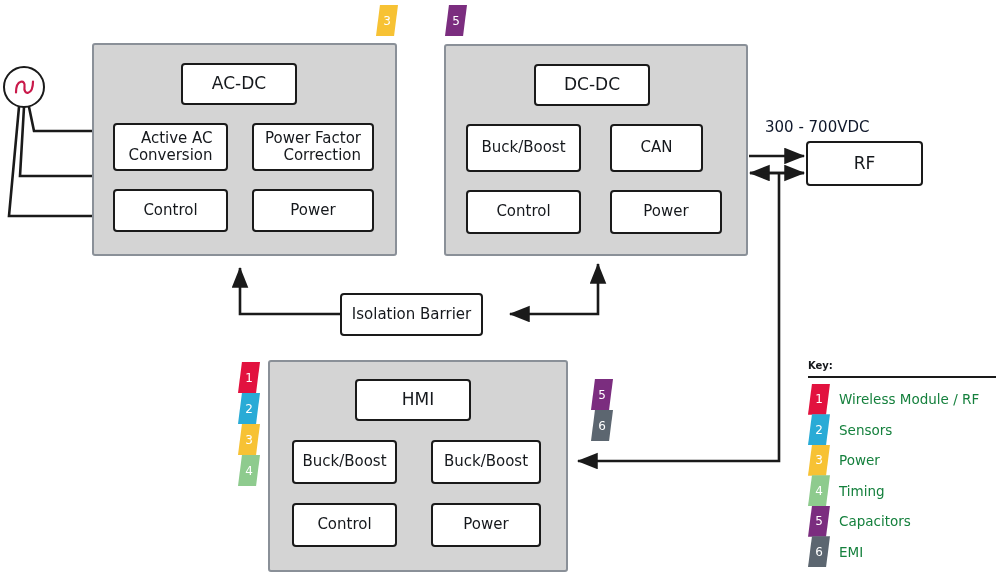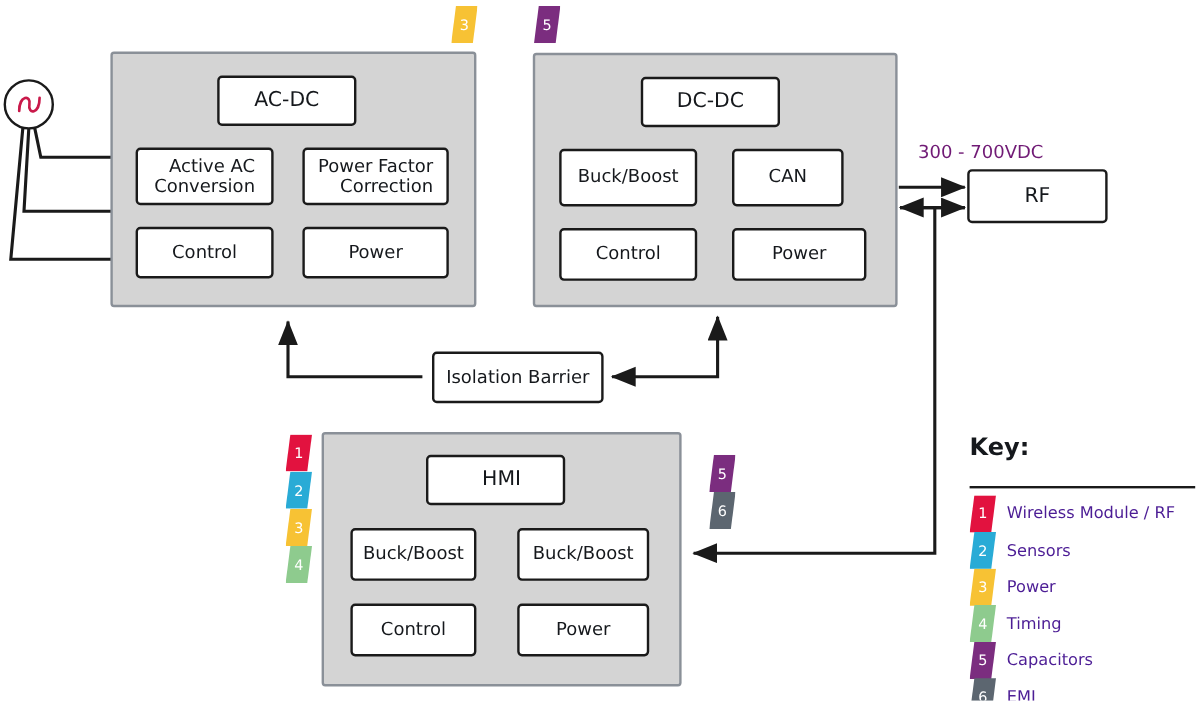--- a/index.html
+++ b/index.html
@@ -41,21 +41,21 @@
     align-items: center;
     justify-content: center;
     text-align: right;
     color: #15181c;
     font-size: 15px;
     line-height: 1.15;
   }
   .blk.big { font-size: 17px; }
   .label-txt {
     position: absolute;
-    color: #701a75;
+    color: #0f172a;
     font-size: 15px;
     white-space: nowrap;
     text-align: right;
   }
   
   .chip {
     position: absolute;
     width: 22px;
     height: 31px;
     -webkit-clip-path: polygon(18% 0%, 100% 0%, 82% 100%, 0% 100%);
@@ -70,44 +70,44 @@
   .chip-stack { position: absolute; }
   .chip-stack .chip { position: relative; display: flex; }
   
   #key {
     position: absolute;
     left: 808px;
     top: 360px;
     width: 188px;
   }
   #key-title {
-    font-size: 20px;
+    font-size: 10px;
     font-weight: bold;
     color: #15181c;
-    padding-bottom: 21px;
+    padding-bottom: 5px;
   }
   #key-rule {
     height: 2px;
     background: #1a1a1a;
     width: 188px;
     margin-bottom: 6px;
   }
   .key-row {
     display: flex;
     align-items: center;
     height: 30.5px;
   }
   .key-row .chip {
     position: relative;
     margin-right: 9px;
     flex: 0 0 auto;
   }
   .key-label {
     font-size: 13.5px;
-    color: #4c1d95;
+    color: #15803d;
     white-space: nowrap;
   }
   #ac-source {
     position: absolute;
     left: 3px;
     top: 66px;
     width: 42px;
     height: 42px;
     border: 2px solid #1a1a1a;
     border-radius: 50%;
@@ -225,21 +225,21 @@
   </div>
 
   <div class="label-txt" style="left:765px; top:118px; font-size:15px;">
     <span>300 - 700VDC</span>
   </div>
 
   <div class="blk big" style="left:806px; top:141px; width:117px; height:45px;">
     <span>RF</span>
   </div>
 
-  <div class="blk" style="left:360px; top:293px; width:143px; height:43px;">
+  <div class="blk" style="left:340px; top:293px; width:143px; height:43px;">
     <span>Isolation Barrier</span>
   </div>
 
   <div class="panel" style="left:268px; top:360px; width:300px; height:212px;"></div>
 
   <div class="blk big" style="left:355px; top:379px; width:116px; height:42px;padding-left:10px;">
     <span>HMI</span>
   </div>
 
   <div class="blk" style="left:292px; top:440px; width:105px; height:44px;">

